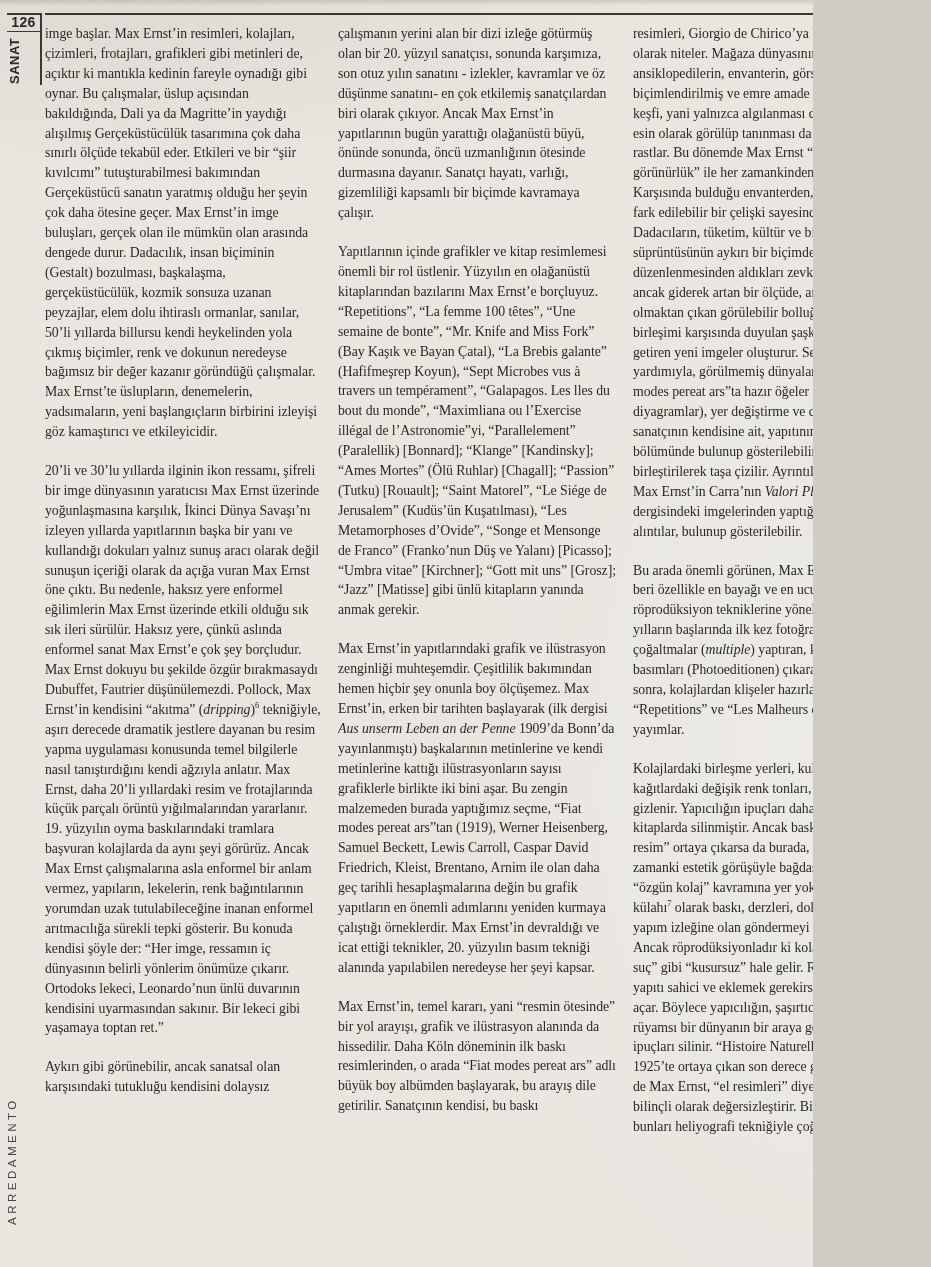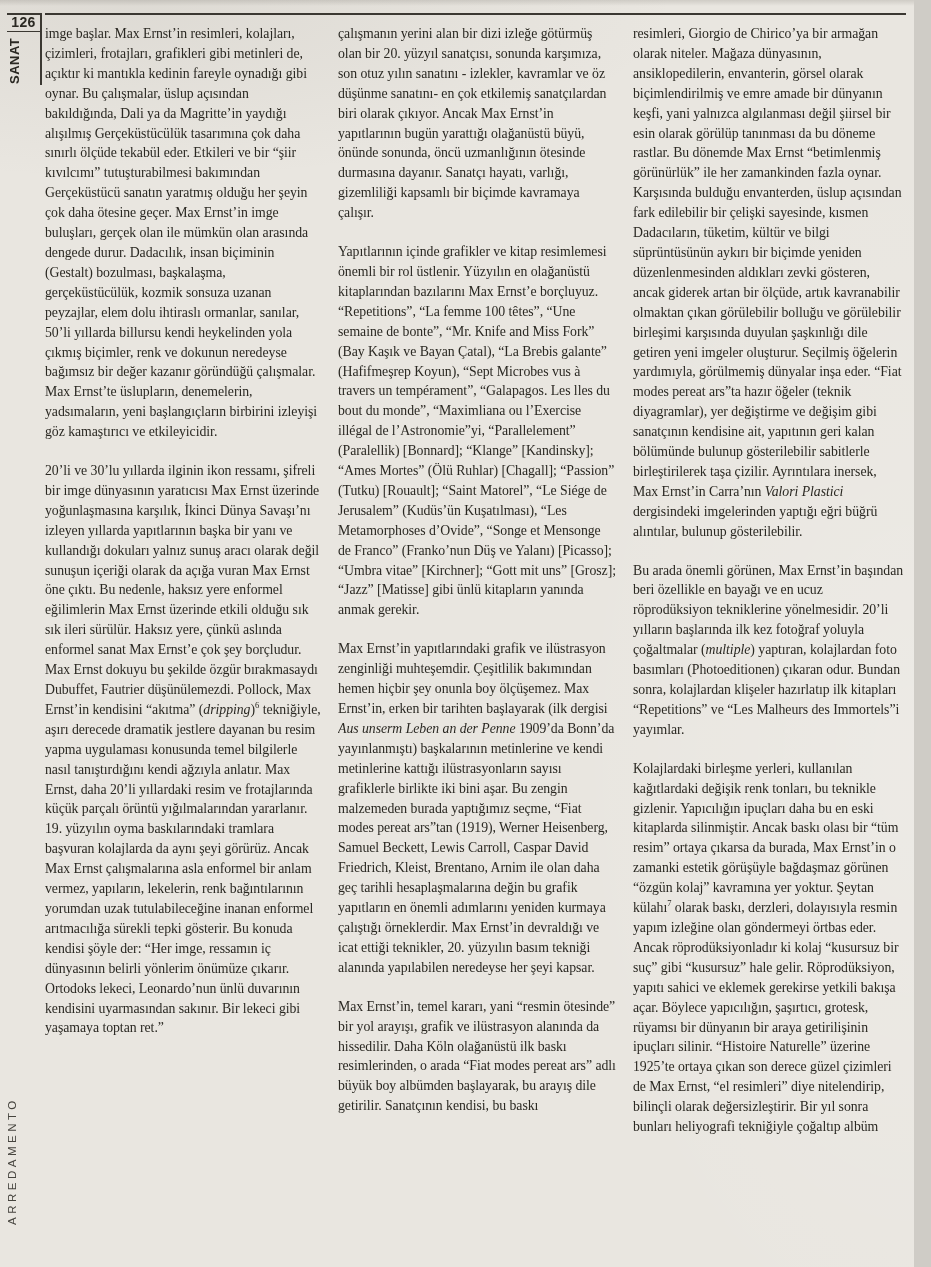--- a/index.html
+++ b/index.html
@@ -7,21 +7,21 @@
     --ink:#2a2822;
     --rule:#3b3832;
   }
   html,body{margin:0;padding:0;}
   body{
     width:931px;height:1267px;
     background:#cfccc6;
     font-family:"Liberation Serif","DejaVu Serif",serif;
   }
   .page{
-    position:relative;width:914px;height:1267px;overflow:hidden;
+    position:relative;width:813px;height:1267px;overflow:hidden;
     background:
       radial-gradient(ellipse 900px 300px at 15% 0%, rgba(120,115,105,.10), transparent 60%),
       radial-gradient(ellipse 500px 900px at 100% 60%, rgba(255,255,255,.18), transparent 70%),
       var(--paper);
   }
   .page::after{ 
     content:"";position:absolute;left:0;top:0;right:0;height:6px;
     background:linear-gradient(rgba(90,86,78,.18),transparent);
     pointer-events:none;
   }
@@ -81,26 +81,27 @@
   <div class="folio-rule-bottom"></div>
   <div class="folio-vrule"></div>
   <div class="section-label">SANAT</div>
 
   <div class="magazine-label">ARREDAMENTO</div>
 
   <main class="columns">
     <section class="column">
         <p>imge başlar. Max Ernst’in resimleri, kolajları, çizimleri, frotajları, grafikleri gibi metinleri de, açıktır ki mantıkla kedinin fareyle oynadığı gibi oynar. Bu çalışmalar, üslup açısından bakıldığında, Dali ya da Magritte’in yaydığı alışılmış Gerçeküstücülük tasarımına çok daha sınırlı ölçüde tekabül eder. Etkileri ve bir “şiir kıvılcımı” tutuşturabilmesi bakımından Gerçeküstücü sanatın yaratmış olduğu her şeyin çok daha ötesine geçer. Max Ernst’in imge buluşları, gerçek olan ile mümkün olan arasında dengede durur. Dadacılık, insan biçiminin (Gestalt) bozulması, başkalaşma, gerçeküstücülük, kozmik sonsuza uzanan peyzajlar, elem dolu ihtiraslı ormanlar, sanılar, 50’li yıllarda billursu kendi heykelinden yola çıkmış biçimler, renk ve dokunun neredeyse bağımsız bir değer kazanır göründüğü çalışmalar. Max Ernst’te üslupların, denemelerin, yadsımaların, yeni başlangıçların birbirini izleyişi göz kamaştırıcı ve etkileyicidir.</p>
         <p>20’li ve 30’lu yıllarda ilginin ikon ressamı, şifreli bir imge dünyasının yaratıcısı Max Ernst üzerinde yoğunlaşmasına karşılık, İkinci Dünya Savaşı’nı izleyen yıllarda yapıtlarının başka bir yanı ve kullandığı dokuları yalnız sunuş aracı olarak değil sunuşun içeriği olarak da açığa vuran Max Ernst öne çıktı. Bu nedenle, haksız yere enformel eğilimlerin Max Ernst üzerinde etkili olduğu sık sık ileri sürülür. Haksız yere, çünkü aslında enformel sanat Max Ernst’e çok şey borçludur. Max Ernst dokuyu bu şekilde özgür bırakmasaydı Dubuffet, Fautrier düşünülemezdi. Pollock, Max Ernst’in kendisini “akıtma” (<i>dripping</i>)<sup>6</sup> tekniğiyle, aşırı derecede dramatik jestlere dayanan bu resim yapma uygulaması konusunda temel bilgilerle nasıl tanıştırdığını kendi ağzıyla anlatır. Max Ernst, daha 20’li yıllardaki resim ve frotajlarında küçük parçalı örüntü yığılmalarından yararlanır. 19. yüzyılın oyma baskılarındaki tramlara başvuran kolajlarda da aynı şeyi görürüz. Ancak Max Ernst çalışmalarına asla enformel bir anlam vermez, yapıların, lekelerin, renk bağıntılarının yorumdan uzak tutulabileceğine inanan enformel arıtmacılığa sürekli tepki gösterir. Bu konuda kendisi şöyle der: “Her imge, ressamın iç dünyasının belirli yönlerim önümüze çıkarır. Ortodoks lekeci, Leonardo’nun ünlü duvarının kendisini uyarmasından sakınır. Bir lekeci gibi yaşamaya toptan ret.”</p>
+        <p>Aykırı gibi görünebilir, ancak sanatsal olan karşısındaki tutukluğu kendisini dolaysız</p>
       </section>
     <section class="column">
         <p>çalışmanın yerini alan bir dizi izleğe götürmüş olan bir 20. yüzyıl sanatçısı, sonunda karşımıza, son otuz yılın sanatını - izlekler, kavramlar ve öz düşünme sanatını- en çok etkilemiş sanatçılardan biri olarak çıkıyor. Ancak Max Ernst’in yapıtlarının bugün yarattığı olağanüstü büyü, önünde sonunda, öncü uzmanlığının ötesinde durmasına dayanır. Sanatçı hayatı, varlığı, gizemliliği kapsamlı bir biçimde kavramaya çalışır.</p>
         <p>Yapıtlarının içinde grafikler ve kitap resimlemesi önemli bir rol üstlenir. Yüzyılın en olağanüstü kitaplarından bazılarını Max Ernst’e borçluyuz. “Repetitions”, “La femme 100 têtes”, “Une semaine de bonte”, “Mr. Knife and Miss Fork” (Bay Kaşık ve Bayan Çatal), “La Brebis galante” (Hafifmeşrep Koyun), “Sept Microbes vus à travers un tempérament”, “Galapagos. Les lles du bout du monde”, “Maximliana ou l’Exercise illégal de l’Astronomie”yi, “Parallelement” (Paralellik) [Bonnard]; “Klange” [Kandinsky]; “Ames Mortes” (Ölü Ruhlar) [Chagall]; “Passion” (Tutku) [Rouault]; “Saint Matorel”, “Le Siége de Jerusalem” (Kudüs’ün Kuşatılması), “Les Metamorphoses d’Ovide”, “Songe et Mensonge de Franco” (Franko’nun Düş ve Yalanı) [Picasso]; “Umbra vitae” [Kirchner]; “Gott mit uns” [Grosz]; “Jazz” [Matisse] gibi ünlü kitapların yanında anmak gerekir.</p>
         <p>Max Ernst’in yapıtlarındaki grafik ve ilüstrasyon zenginliği muhteşemdir. Çeşitlilik bakımından hemen hiçbir şey onunla boy ölçüşemez. Max Ernst’in, erken bir tarihten başlayarak (ilk dergisi <i>Aus unserm Leben an der Penne</i> 1909’da Bonn’da yayınlanmıştı) başkalarının metinlerine ve kendi metinlerine kattığı ilüstrasyonların sayısı grafiklerle birlikte iki bini aşar. Bu zengin malzemeden burada yaptığımız seçme, “Fiat modes pereat ars”tan (1919), Werner Heisenberg, Samuel Beckett, Lewis Carroll, Caspar David Friedrich, Kleist, Brentano, Arnim ile olan daha geç tarihli hesaplaşmalarına değin bu grafik yapıtların en önemli adımlarını yeniden kurmaya çalıştığı örneklerdir. Max Ernst’in devraldığı ve icat ettiği teknikler, 20. yüzyılın basım tekniği alanında yapılabilen neredeyse her şeyi kapsar.</p>
-        <p>Max Ernst’in, temel kararı, yani “resmin ötesinde” bir yol arayışı, grafik ve ilüstrasyon alanında da hissedilir. Daha Köln olağanüstü ilk baskı resimlerinden, o arada “Fiat modes pereat ars” adlı büyük boy albümden başlayarak, bu arayış dile getirilir. Sanatçının kendisi, bu baskı</p>
+        <p>Max Ernst’in, temel kararı, yani “resmin ötesinde” bir yol arayışı, grafik ve ilüstrasyon alanında da hissedilir. Daha Köln döneminin ilk baskı resimlerinden, o arada “Fiat modes pereat ars” adlı büyük boy albümden başlayarak, bu arayış dile getirilir. Sanatçının kendisi, bu baskı</p>
       </section>
     <section class="column">
         <p>resimleri, Giorgio de Chirico’ya bir armağan olarak niteler. Mağaza dünyasının, ansiklopedilerin, envanterin, görsel olarak biçimlendirilmiş ve emre amade bir dünyanın keşfi, yani yalnızca algılanması değil şiirsel bir esin olarak görülüp tanınması da bu döneme rastlar. Bu dönemde Max Ernst “betimlenmiş görünürlük” ile her zamankinden fazla oynar. Karşısında bulduğu envanterden, üslup açısından fark edilebilir bir çelişki sayesinde, kısmen Dadacıların, tüketim, kültür ve bilgi süprüntüsünün aykırı bir biçimde yeniden düzenlenmesinden aldıkları zevki gösteren, ancak giderek artan bir ölçüde, artık kavranabilir olmaktan çıkan görülebilir bolluğu ve görülebilir birleşimi karşısında duyulan şaşkınlığı dile getiren yeni imgeler oluşturur. Seçilmiş öğelerin yardımıyla, görülmemiş dünyalar inşa eder. “Fiat modes pereat ars”ta hazır öğeler (teknik diyagramlar), yer değiştirme ve değişim gibi sanatçının kendisine ait, yapıtının geri kalan bölümünde bulunup gösterilebilir sabitlerle birleştirilerek taşa çizilir. Ayrıntılara inersek, Max Ernst’in Carra’nın <i>Valori Plastici</i> dergisindeki imgelerinden yaptığı eğri büğrü alıntılar, bulunup gösterilebilir.</p>
         <p>Bu arada önemli görünen, Max Ernst’in başından beri özellikle en bayağı ve en ucuz röprodüksiyon tekniklerine yönelmesidir. 20’li yılların başlarında ilk kez fotoğraf yoluyla çoğaltmalar (<i>multiple</i>) yaptıran, kolajlardan foto basımları (Photoeditionen) çıkaran odur. Bundan sonra, kolajlardan klişeler hazırlatıp ilk kitapları “Repetitions” ve “Les Malheurs des Immortels”i yayımlar.</p>
         <p>Kolajlardaki birleşme yerleri, kullanılan kağıtlardaki değişik renk tonları, bu teknikle gizlenir. Yapıcılığın ipuçları daha bu en eski kitaplarda silinmiştir. Ancak baskı olası bir “tüm resim” ortaya çıkarsa da burada, Max Ernst’in o zamanki estetik görüşüyle bağdaşmaz görünen “özgün kolaj” kavramına yer yoktur. Şeytan külahı<sup>7</sup> olarak baskı, derzleri, dolayısıyla resmin yapım izleğine olan göndermeyi örtbas eder. Ancak röprodüksiyonladır ki kolaj “kusursuz bir suç” gibi “kusursuz” hale gelir. Röprodüksiyon, yapıtı sahici ve eklemek gerekirse yetkili bakışa açar. Böylece yapıcılığın, şaşırtıcı, grotesk, rüyamsı bir dünyanın bir araya getirilişinin ipuçları silinir. “Histoire Naturelle” üzerine 1925’te ortaya çıkan son derece güzel çizimleri de Max Ernst, “el resimleri” diye nitelendirip, bilinçli olarak değersizleştirir. Bir yıl sonra bunları heliyografi tekniğiyle çoğaltıp albüm</p>
       </section>
   </main>
 
 </div>
 

